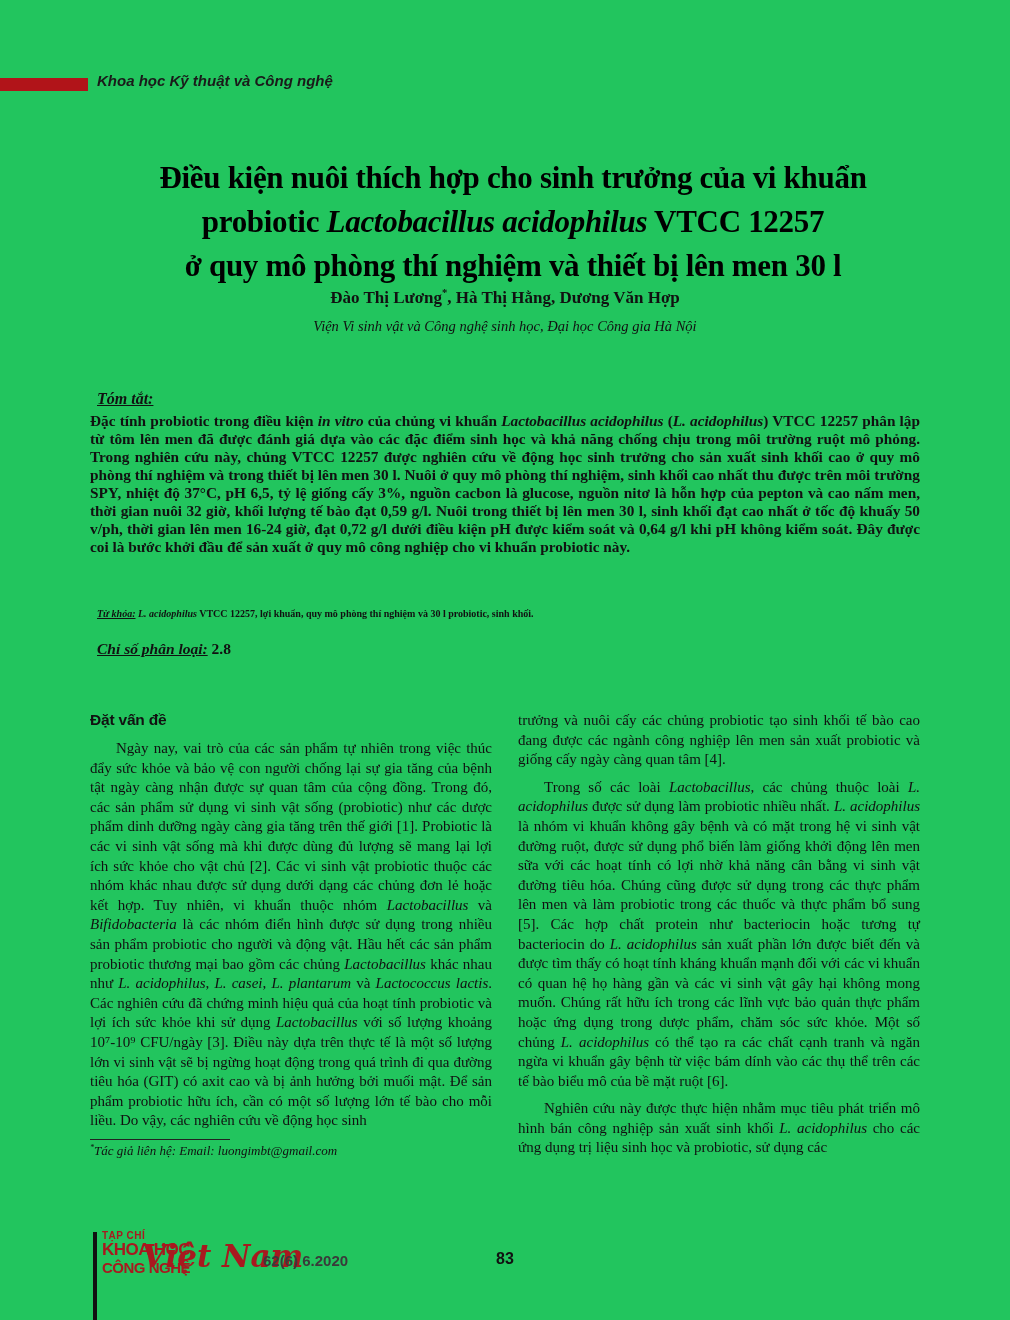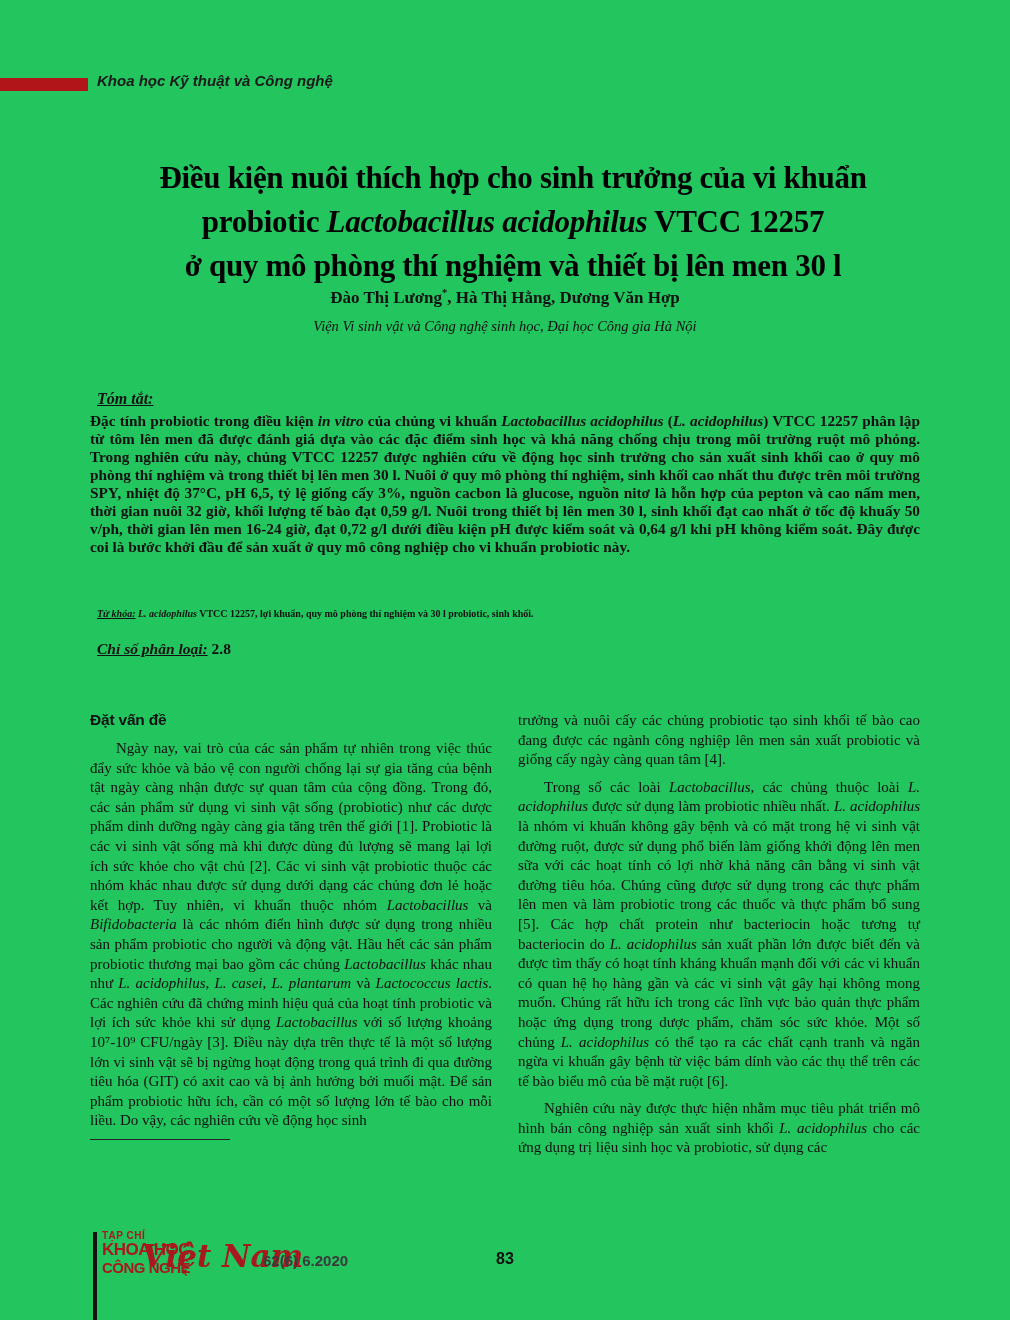--- a/index.html
+++ b/index.html
@@ -90,20 +90,21 @@
   <p class="cls">
     <span class="lbl">Chỉ số phân loại:</span>
     <span class="clsv">2.8</span>
   </p>
 
   <div class="cols">
     <div class="col">
       <div class="sec-h">Đặt vấn đề</div>
       <p class="bp ind"><span class="s-r">Ngày nay, vai trò của các sản phẩm tự nhiên trong việc thúc đẩy sức khỏe và bảo vệ con người chống lại sự gia tăng của bệnh tật ngày càng nhận được sự quan tâm của cộng đồng. Trong đó, các sản phẩm sử dụng vi sinh vật sống (probiotic) như các dược phẩm dinh dưỡng ngày càng gia tăng trên thế giới [1]. Probiotic là các vi sinh vật sống mà khi được dùng đủ lượng sẽ mang lại lợi ích sức khỏe cho vật chủ [2]. Các vi sinh vật probiotic thuộc các nhóm khác nhau được sử dụng dưới dạng các chủng đơn lẻ hoặc kết hợp. Tuy nhiên, vi khuẩn thuộc nhóm </span><span class="s-i">Lactobacillus</span><span class="s-r"> và </span><span class="s-i">Bifidobacteria</span><span class="s-r"> là các nhóm điển hình được sử dụng trong nhiều sản phẩm probiotic cho người và động vật. Hầu hết các sản phẩm probiotic thương mại bao gồm các chủng </span><span class="s-i">Lactobacillus</span><span class="s-r"> khác nhau như </span><span class="s-i">L. acidophilus</span><span class="s-r">, </span><span class="s-i">L. casei</span><span class="s-r">, </span><span class="s-i">L. plantarum</span><span class="s-r"> và </span><span class="s-i">Lactococcus lactis</span><span class="s-r">. Các nghiên cứu đã chứng minh hiệu quả của hoạt tính probiotic và lợi ích sức khỏe khi sử dụng </span><span class="s-i">Lactobacillus</span><span class="s-r"> với số lượng khoảng 10⁷-10⁹ CFU/ngày [3]. Điều này dựa trên thực tế là một số lượng lớn vi sinh vật sẽ bị ngừng hoạt động trong quá trình đi qua đường tiêu hóa (GIT) có axit cao và bị ảnh hưởng bởi muối mật. Để sản phẩm probiotic hữu ích, cần có một số lượng lớn tế bào cho mỗi liều. Do vậy, các nghiên cứu về động học sinh</span></p>
       <div class="footnote-sep"></div>
+      <p class="footnote"><span class="s-sup">*</span><span class="s-r">Tác giả liên hệ: Email: luongimbt@gmail.com</span></p>
     </div>
     <div class="col">
       <p class="bp"><span class="s-r">trưởng và nuôi cấy các chủng probiotic tạo sinh khối tế bào cao đang được các ngành công nghiệp lên men sản xuất probiotic và giống cấy ngày càng quan tâm [4].</span></p>
       <p class="bp ind"><span class="s-r">Trong số các loài </span><span class="s-i">Lactobacillus</span><span class="s-r">, các chủng thuộc loài </span><span class="s-i">L. acidophilus</span><span class="s-r"> được sử dụng làm probiotic nhiều nhất. </span><span class="s-i">L. acidophilus</span><span class="s-r"> là nhóm vi khuẩn không gây bệnh và có mặt trong hệ vi sinh vật đường ruột, được sử dụng phổ biến làm giống khởi động lên men sữa với các hoạt tính có lợi nhờ khả năng cân bằng vi sinh vật đường tiêu hóa. Chúng cũng được sử dụng trong các thực phẩm lên men và làm probiotic trong các thuốc và thực phẩm bổ sung [5]. Các hợp chất protein như bacteriocin hoặc tương tự bacteriocin do </span><span class="s-i">L. acidophilus</span><span class="s-r"> sản xuất phần lớn được biết đến và được tìm thấy có hoạt tính kháng khuẩn mạnh đối với các vi khuẩn có quan hệ họ hàng gần và các vi sinh vật gây hại không mong muốn. Chúng rất hữu ích trong các lĩnh vực bảo quản thực phẩm hoặc ứng dụng trong dược phẩm, chăm sóc sức khỏe. Một số chủng </span><span class="s-i">L. acidophilus</span><span class="s-r"> có thể tạo ra các chất cạnh tranh và ngăn ngừa vi khuẩn gây bệnh từ việc bám dính vào các thụ thể trên các tế bào biểu mô của bề mặt ruột [6].</span></p>
       <p class="bp ind"><span class="s-r">Nghiên cứu này được thực hiện nhằm mục tiêu phát triển mô hình bán công nghiệp sản xuất sinh khối </span><span class="s-i">L. acidophilus</span><span class="s-r"> cho các ứng dụng trị liệu sinh học và probiotic, sử dụng các</span></p>
     </div>
   </div>
 
   <div class="footer">
     <div class="logo-bar"></div>

